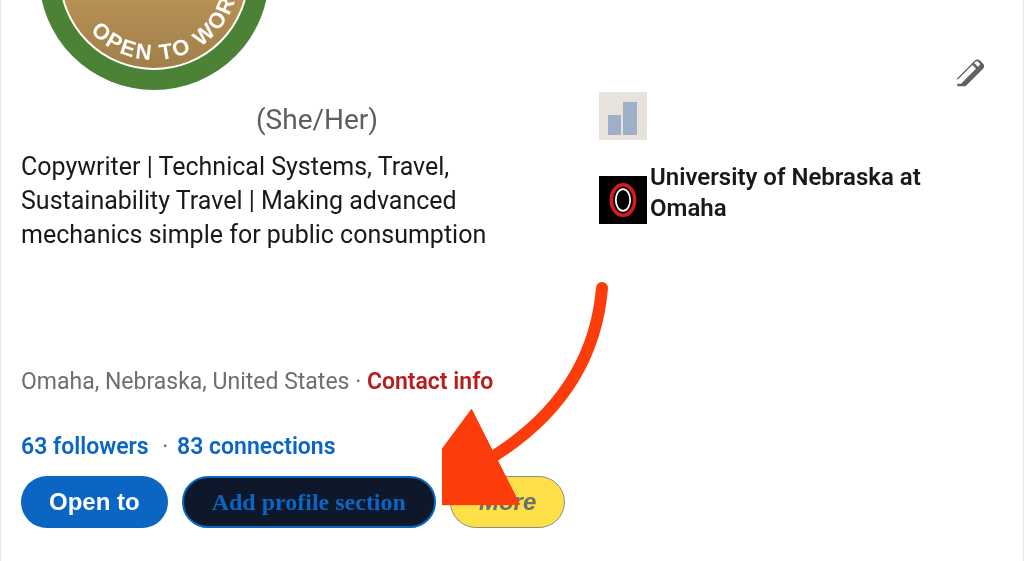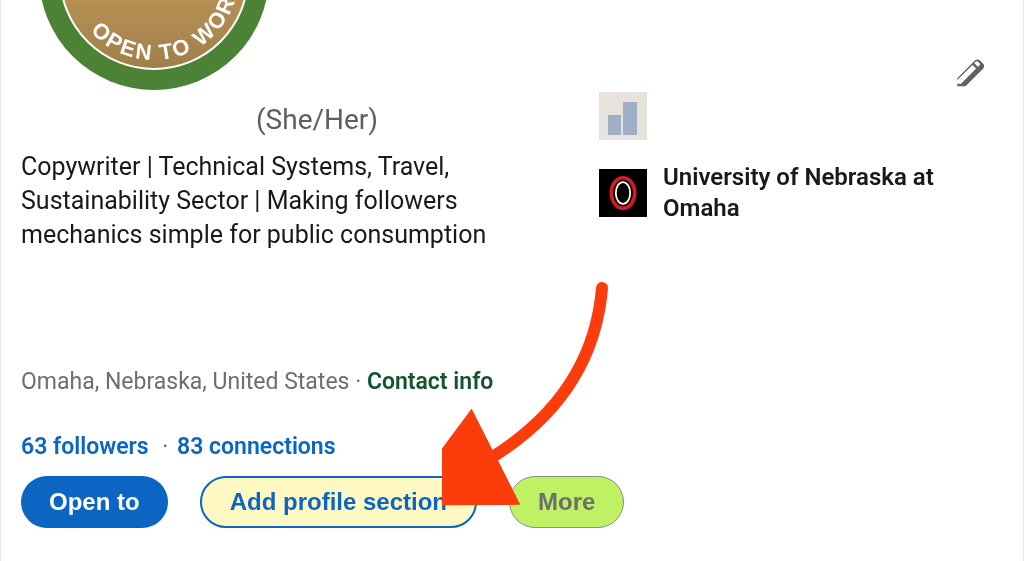--- a/index.html
+++ b/index.html
@@ -92,21 +92,21 @@
       color: #6e6e6e;
     }
     .location-row {
       position: absolute;
       left: 20px;
       top: 368px;
       font-size: 23px;
       color: #6e6e6e;
     }
     .contact-info {
-      color: #14532d;
+      color: #b91c1c;
       font-weight: 600;
       cursor: pointer;
     }
     .stats-row {
       position: absolute;
       left: 20px;
       top: 433px;
       font-size: 23px;
       font-weight: 600;
       color: #0a66c2;
@@ -114,59 +114,61 @@
     .stats-row .sep {
       color: #666;
       font-weight: 400;
       margin: 0 3px 0 8px;
     }
     .action-row {
       position: absolute;
       left: 20px;
       top: 476px;
       display: flex;
-      gap: 32px;
+      gap: 14px;
       align-items: center;
     }
     .btn {
       height: 52px;
       border-radius: 30px;
       display: inline-flex;
       align-items: center;
       padding: 0 28px;
       font-size: 24px;
       font-weight: 600;
       cursor: pointer;
       white-space: nowrap;
     }
     .btn-primary {
       background: #0a66c2;
       color: #fff;
       border: none;
     }
     .btn-outline-blue {
-      background: #fef9c3;
+      background: #0f172a;
       color: #0a66c2;
       border: 2px solid #0a66c2;
+      font-family: Liberation Serif, serif;
     }
     .btn-outline-gray {
-      background: #bef264;
+      background: #fde047;
       color: #6e6e6e;
       border: 1.8px solid #8c8c8c;
+      font-style: italic;
     }
     .edu-section {
       position: absolute;
       right: 44px;
       top: 92px;
       width: 380px;
     }
     .org-row {
       display: flex;
-      align-items: center;
-      gap: 16px;
+      align-items: flex-end;
+      gap: 3px;
       margin-bottom: 22px;
     }
     .org-logo {
       width: 48px;
       height: 48px;
       flex-shrink: 0;
     }
     .org-logo.company {
       background: #e7e2db;
       position: relative;
@@ -230,21 +232,21 @@
   <div class="edit-btn">
     <svg width="32" height="32" viewBox="0 0 24 24">
       <path fill="#616161" d="M21.13 2.86a3 3 0 0 0-4.17 0l-13 13V22h6.19l13-13a3 3 0 0 0 0-4.17l-1.99-1.97zM6.77 20H4v-2.77L15.31 5.92l2.77 2.77L6.77 20zM19.42 7.34l-2.77-2.77 1.23-1.23a1 1 0 0 1 1.36 0l1.42 1.42a1 1 0 0 1 0 1.36l-1.24 1.22z"></path>
     </svg>
   </div>
 
   <div class="pronouns-row">
     <span class="pronouns">(She/Her)</span>
   </div>
 
-  <div class="headline">Copywriter | Technical Systems, Travel, Sustainability Sector | Making followers mechanics simple for public consumption</div>
+  <div class="headline">Copywriter | Technical Systems, Travel, Sustainability Travel | Making advanced mechanics simple for public consumption</div>
 
 
   <div class="location-row">
     <span>Omaha, Nebraska, United States</span>
     <span> · </span>
     <span class="contact-info">Contact info</span>
   </div>
 
   <div class="stats-row">
     <span>63 followers</span>

